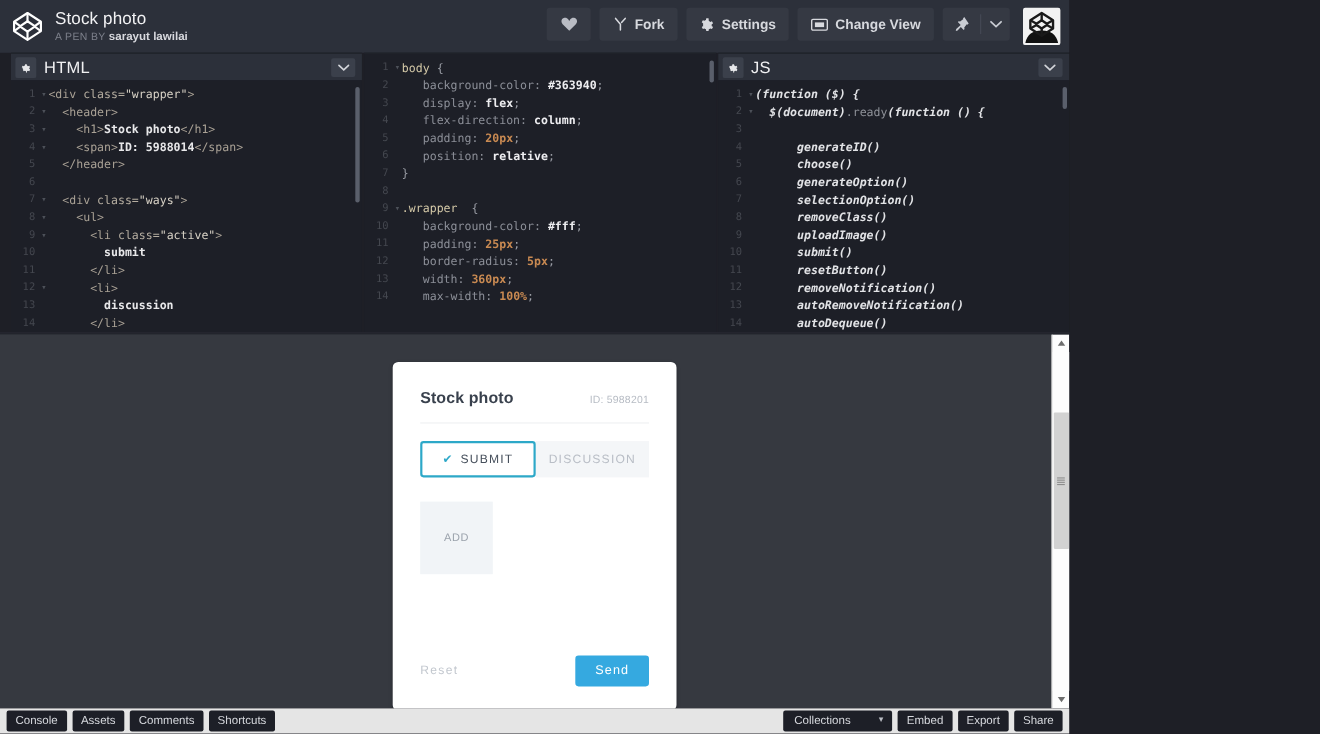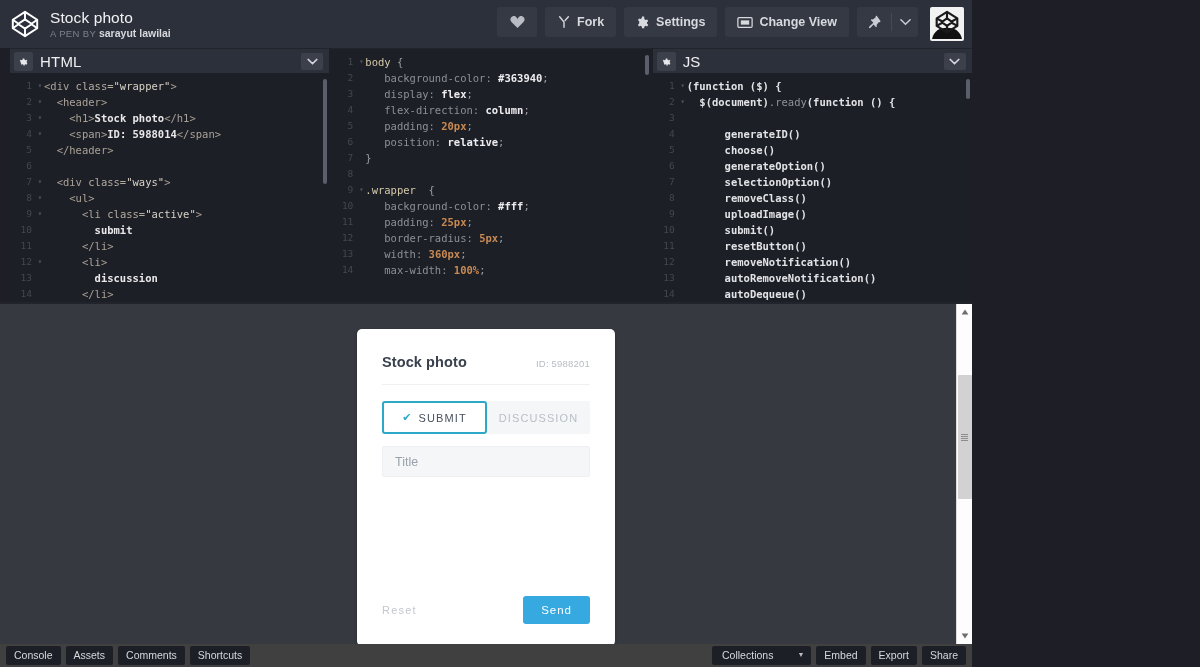--- a/index.html
+++ b/index.html
@@ -83,21 +83,21 @@
   .code-txt { flex: 1 1 auto; color: #c9cbd0; overflow: hidden; }
   .t-tag   { color: #a9a195; }
   .t-attr  { color: #b5ada0; }
   .t-str   { color: #d8d2c6; }
   .t-txt   { color: #e8e8ea; font-weight: bold; }
   .t-sel   { color: #d4c9a8; font-weight: normal; text-align: center; }
   .t-prop  { color: #8c8f98; }
   .t-val   { color: #ededf0; font-weight: bold; }
   .t-num   { color: #c98a52; font-weight: bold; }
   .t-punc  { color: #9a9da5; }
-  .t-fn    { color: #e2e3e6; font-weight: bold; }
+  .t-fn    { color: #e2e3e6; font-weight: bold; font-style: italic; }
   .t-meth  { color: #8f9299; }
   .ed-scrollbar {
     position: absolute; right: 2px; top: 6px; width: 4px; border-radius: 2px;
     background: #5a5f6b;
   }
   .ed-scrollbar.html { height: 105px; }
   .ed-scrollbar.css  { height: 20px; }
   .ed-scrollbar.js   { height: 20px; }
 
   
@@ -160,21 +160,21 @@
   .pv-thumb {
     position: absolute; left: 1px; width: 14px; top: 18%; height: 40%;
     background: #d2d2d2; border-radius: 1px; cursor: pointer;
     display: flex; align-items: center; justify-content: center;
   }
   .pv-grip { width: 7px; height: 7px; display: flex; flex-direction: column; justify-content: space-between; }
   .pv-grip i { display: block; height: 1px; background: #8d8d8d; }
 
   
   .footer {
-    flex: 0 0 23px; height: 23px; background: #404040;
+    flex: 0 0 23px; height: 23px; background: #e5e5e5;
     display: flex; align-items: center; justify-content: space-between;
     padding: 0 6px; position: relative; z-index: 5;
   }
   .fgroup { display: flex; align-items: center; gap: 5px; }
   .fbtn {
     background: #1d1f27; color: #d6d8dd; border: none; border-radius: 2px;
     font-size: 10.5px; font-family: "Liberation Sans", sans-serif;
     padding: 3px 8px; cursor: pointer; line-height: 1.2; white-space: nowrap;
   }
   .fbtn.collections { display: flex; align-items: center; gap: 24px; padding: 3px 7px 3px 10px; }
@@ -381,25 +381,25 @@
       <div class="ways">
         <div class="way active">
           <span class="check">✔</span>
           <span>SUBMIT</span>
         </div>
         <div class="way">
           <span>DISCUSSION</span>
         </div>
       </div>
 
-      <div class="field">
-        <span>Title</span>
-      </div>
-
-
+
+
+      <div class="upload">
+        <span>ADD</span>
+      </div>
 
       <div class="card-footer">
         <span class="reset">Reset</span>
         <button class="send">Send</button>
       </div>
     </div>
 
     <div class="pv-scroll">
       <div class="pv-arrow">
         <svg width="8" height="6" viewBox="0 0 8 6">

